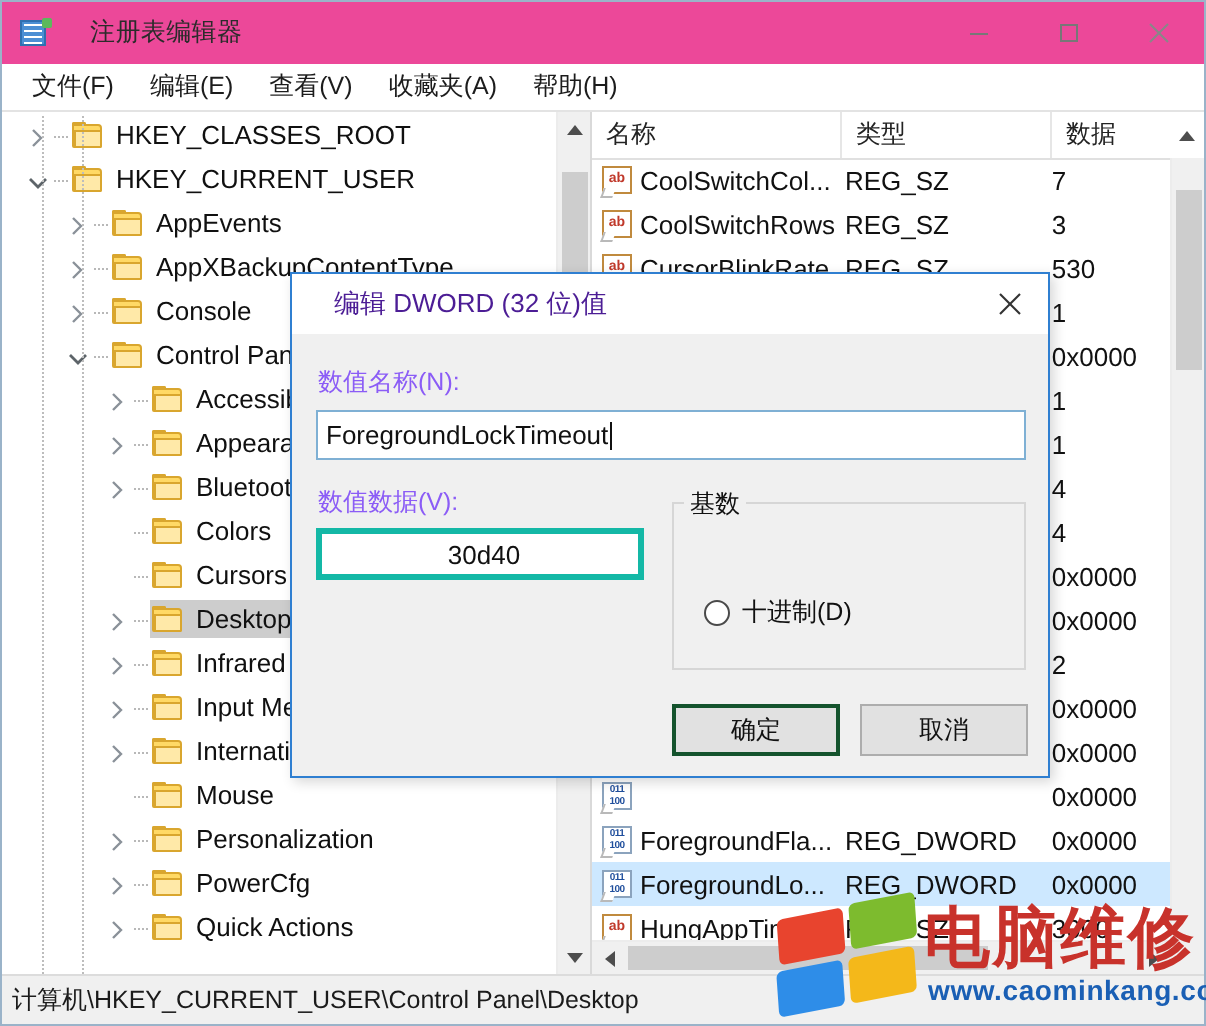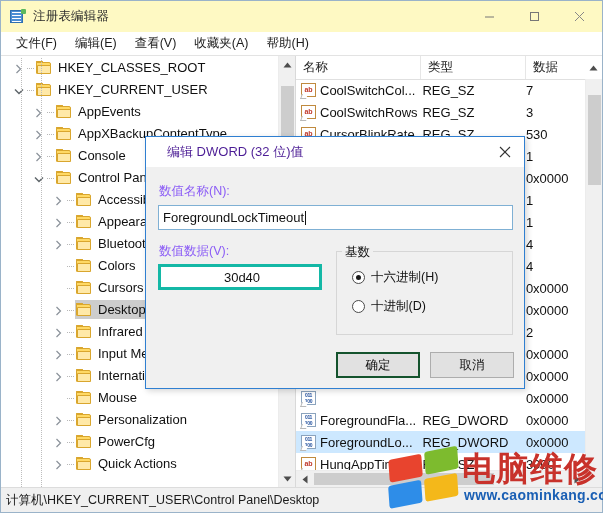--- a/index.html
+++ b/index.html
@@ -27,25 +27,26 @@
     background: #ffffff;
     border: 1px solid #9ab3c9;
     box-sizing: border-box;
     display: flex;
     flex-direction: column;
   }
 
   
   .titlebar {
     height: 31px;
-    background: #fef9c3;
+    background: #ec4899;
     display: flex;
     align-items: center;
     flex: none;
     position: relative;
+    gap: 12px;
   }
   .title-icon {
     width: 16px; height: 16px;
     margin-left: 9px;
     margin-right: 7px;
     position: relative;
     flex: none;
   }
   .title-icon .icon-box {
     position: absolute;
@@ -1107,24 +1108,20 @@
       </div>
 
       <div class="dlg-label" style="left:13px; top:76px;">数值数据(V):</div>
       <div class="dlg-input plain" style="left:12px; top:97px; width:164px; height:26px;">
         <span>30d40</span>
       </div>
 
       <div class="groupbox" style="left:190px; top:84px; width:177px; height:84px;"></div>
       <div class="groupbox-title" style="left:196px; top:77px;">基数</div>
 
-      <div class="radio-row" style="left:206px; top:102px;">
-        <span class="radio-mark checked"></span>
-        <span>十六进制(H)</span>
-      </div>
       <div class="radio-row" style="left:206px; top:131px;">
         <span class="radio-mark"></span>
         <span>十进制(D)</span>
       </div>
 
       <div class="dlg-btn default" style="left:190px; top:185px; width:84px;">确定</div>
       <div class="dlg-btn" style="left:284px; top:185px; width:84px;">取消</div>
     </div>
   </div>
 

